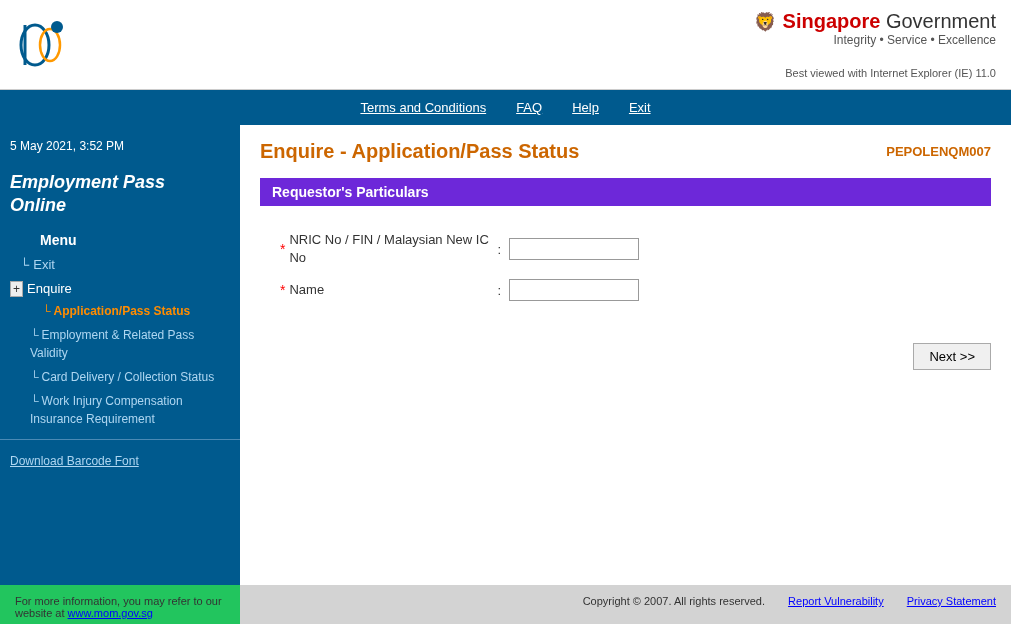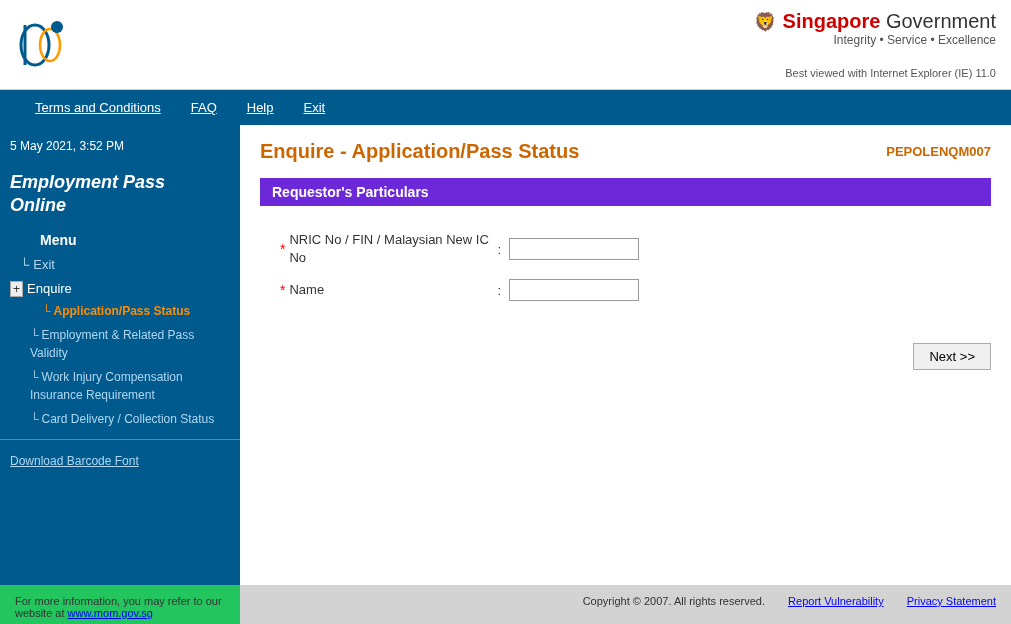--- a/index.html
+++ b/index.html
@@ -17,21 +17,21 @@
     .logo-text span { display: block; }
     .gov-brand { text-align: right; }
     .gov-brand-title { font-size: 20px; color: #333; }
     .gov-brand-subtitle { font-size: 12px; color: #555; }
     .gov-best-viewed { font-size: 11px; color: #555; margin-top: 20px; }
 
     
     .navbar {
       background-color: #005a8e;
       display: flex;
-      justify-content: flex-start;
+      justify-content: center;
       padding: 0 20px;
     }
     .navbar a {
       color: #fff;
       text-decoration: underline;
       padding: 10px 15px;
       font-size: 13px;
       display: inline-block;
     }
 
@@ -272,24 +272,24 @@
       <span class="plus-icon">+</span>
       <span>Enquire</span>
     </div>
     <a class="sidebar-item active" href="#">
       <span style="margin-right:3px;">└</span><span>Application/Pass Status</span>
     </a>
     <a class="sidebar-item-indent" href="#">
       <span style="margin-right:3px;">└</span><span>Employment &amp; Related Pass Validity</span>
     </a>
     <a class="sidebar-item-indent" href="#">
+      <span style="margin-right:3px;">└</span><span>Card Delivery / Collection Status</span>
+    </a>
+    <a class="sidebar-item-indent" href="#">
       <span style="margin-right:3px;">└</span><span>Work Injury Compensation Insurance Requirement</span>
-    </a>
-    <a class="sidebar-item-indent" href="#">
-      <span style="margin-right:3px;">└</span><span>Card Delivery / Collection Status</span>
     </a>
     <hr class="sidebar-divider">
     <a class="sidebar-download" href="#">
       <span>Download Barcode Font</span>
     </a>
   </div>
 
   <div class="content">
     <div class="page-title-row">
       <div class="page-title">Enquire - Application/Pass Status</div>

